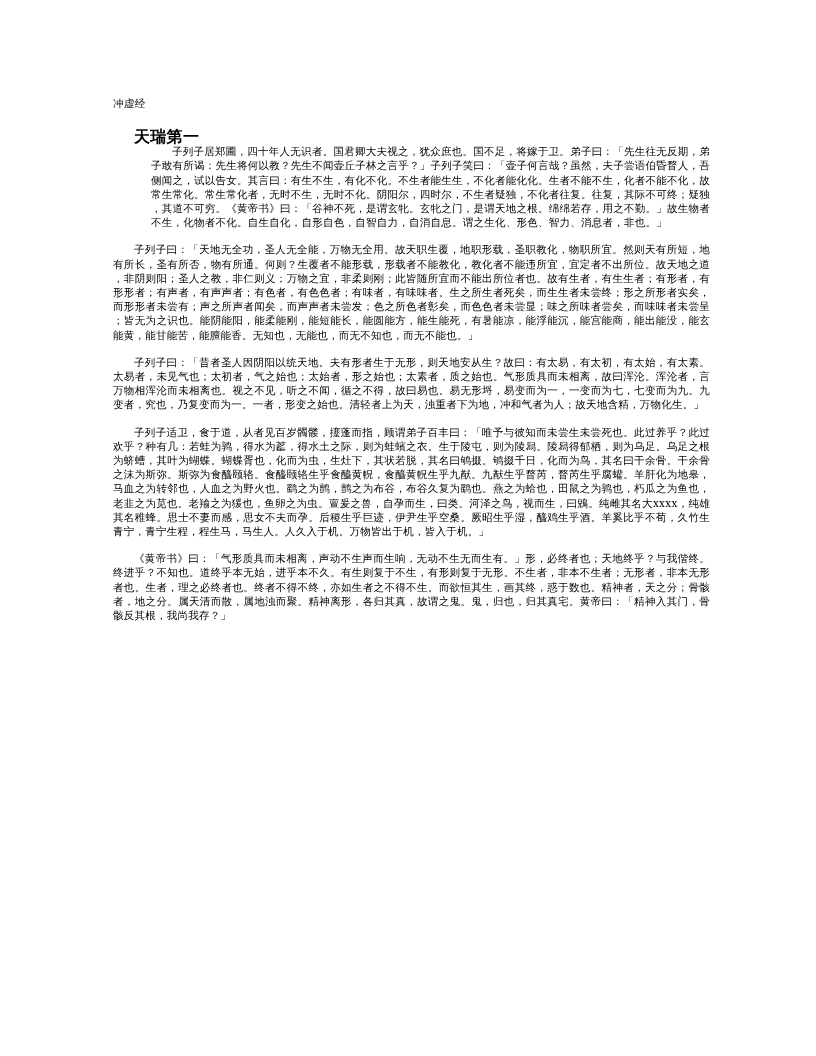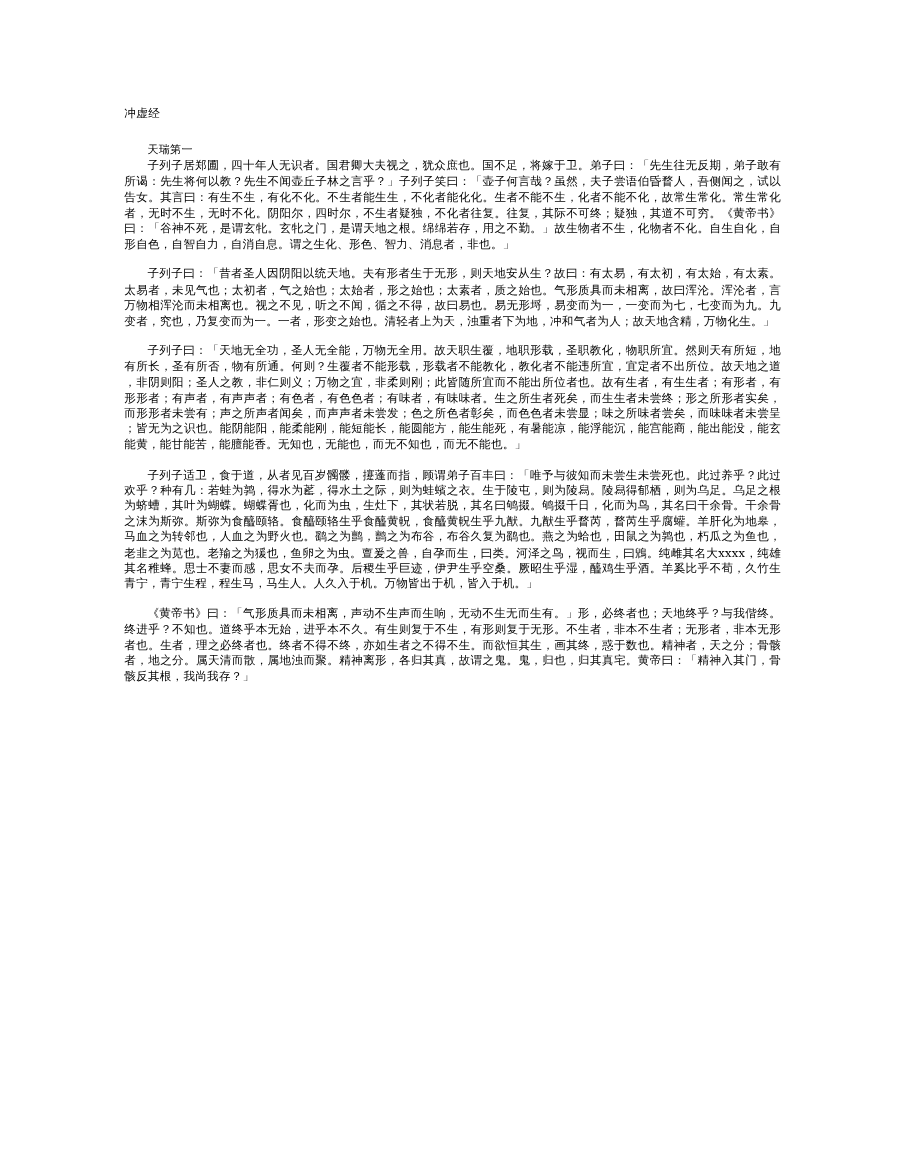--- a/index.html
+++ b/index.html
@@ -24,57 +24,59 @@
     overflow: hidden;
   }
   .doc-title {
     font-size: 10.5px;
     line-height: 14px;
     margin: 0 0 20px 0;
     letter-spacing: 0.4px;
     text-align: left;
   }
   .section-heading {
-    font-size: 10px;
+    font-size: 16px;
     line-height: 14.2px;
     margin: 0 0 0 0;
     text-indent: 21px;
     letter-spacing: 0.3px;
+    font-weight: bold;
   }
   .para {
     font-size: 10.5px;
     line-height: 14.2px;
     margin: 0;
     text-indent: 21px;
     text-align: justify;
     text-justify: inter-character;
     letter-spacing: 0.25px;
     word-break: break-all;
     line-break: anywhere;
     overflow-wrap: anywhere;
   }
   .para + .para {
     margin-top: 13px;
   }
   .gap-after-heading {
     margin-top: 0;
+    margin-left: 38px;
   }
 </style>
 </head>
 <body>
 
 <div class="page">
 
   <div class="doc-title">冲虚经</div>
 
   <div class="section-heading">天瑞第一</div>
 
   <p class="para gap-after-heading">子列子居郑圃，四十年人无识者。国君卿大夫视之，犹众庶也。国不足，将嫁于卫。弟子曰：「先生往无反期，弟子敢有所谒：先生将何以教？先生不闻壶丘子林之言乎？」子列子笑曰：「壶子何言哉？虽然，夫子尝语伯昏瞀人，吾侧闻之，试以告女。其言曰：有生不生，有化不化。不生者能生生，不化者能化化。生者不能不生，化者不能不化，故常生常化。常生常化者，无时不生，无时不化。阴阳尔，四时尔，不生者疑独，不化者往复。往复，其际不可终；疑独，其道不可穷。《黄帝书》曰：「谷神不死，是谓玄牝。玄牝之门，是谓天地之根。绵绵若存，用之不勤。」故生物者不生，化物者不化。自生自化，自形自色，自智自力，自消自息。谓之生化、形色、智力、消息者，非也。」</p>
 
+  <p class="para">子列子曰：「天地无全功，圣人无全能，万物无全用。故天职生覆，地职形载，圣职教化，物职所宜。然则天有所短，地有所长，圣有所否，物有所通。何则？生覆者不能形载，形载者不能教化，教化者不能违所宜，宜定者不出所位。故天地之道，非阴则阳；圣人之教，非仁则义；万物之宜，非柔则刚；此皆随所宜而不能出所位者也。故有生者，有生生者；有形者，有形形者；有声者，有声声者；有色者，有色色者；有味者，有味味者。生之所生者死矣，而生生者未尝终；形之所形者实矣，而形形者未尝有；声之所声者闻矣，而声声者未尝发；色之所色者彰矣，而色色者未尝显；味之所味者尝矣，而味味者未尝呈；皆无为之识也。能阴能阳，能柔能刚，能短能长，能圆能方，能生能死，有暑能凉，能浮能沉，能宫能商，能出能没，能玄能黄，能甘能苦，能膻能香。无知也，无能也，而无不知也，而无不能也。」</p>
+
   <p class="para">子列子曰：「昔者圣人因阴阳以统天地。夫有形者生于无形，则天地安从生？故曰：有太易，有太初，有太始，有太素。太易者，未见气也；太初者，气之始也；太始者，形之始也；太素者，质之始也。气形质具而未相离，故曰浑沦。浑沦者，言万物相浑沦而未相离也。视之不见，听之不闻，循之不得，故曰易也。易无形埒，易变而为一，一变而为七，七变而为九。九变者，究也，乃复变而为一。一者，形变之始也。清轻者上为天，浊重者下为地，冲和气者为人；故天地含精，万物化生。」</p>
-
-  <p class="para">子列子曰：「天地无全功，圣人无全能，万物无全用。故天职生覆，地职形载，圣职教化，物职所宜。然则天有所短，地有所长，圣有所否，物有所通。何则？生覆者不能形载，形载者不能教化，教化者不能违所宜，宜定者不出所位。故天地之道，非阴则阳；圣人之教，非仁则义；万物之宜，非柔则刚；此皆随所宜而不能出所位者也。故有生者，有生生者；有形者，有形形者；有声者，有声声者；有色者，有色色者；有味者，有味味者。生之所生者死矣，而生生者未尝终；形之所形者实矣，而形形者未尝有；声之所声者闻矣，而声声者未尝发；色之所色者彰矣，而色色者未尝显；味之所味者尝矣，而味味者未尝呈；皆无为之识也。能阴能阳，能柔能刚，能短能长，能圆能方，能生能死，有暑能凉，能浮能沉，能宫能商，能出能没，能玄能黄，能甘能苦，能膻能香。无知也，无能也，而无不知也，而无不能也。」</p>
 
   <p class="para">子列子适卫，食于道，从者见百岁髑髅，攓蓬而指，顾谓弟子百丰曰：「唯予与彼知而未尝生未尝死也。此过养乎？此过欢乎？种有几：若蛙为鹑，得水为䔄，得水土之际，则为蛙蠙之衣。生于陵屯，则为陵舄。陵舄得郁栖，则为乌足。乌足之根为蛴螬，其叶为蝴蝶。蝴蝶胥也，化而为虫，生灶下，其状若脱，其名曰鸲掇。鸲掇千日，化而为鸟，其名曰干余骨。干余骨之沫为斯弥。斯弥为食醯颐辂。食醯颐辂生乎食醯黄軦，食醯黄軦生乎九猷。九猷生乎瞀芮，瞀芮生乎腐蠸。羊肝化为地皋，马血之为转邻也，人血之为野火也。鹞之为鹯，鹯之为布谷，布谷久复为鹞也。燕之为蛤也，田鼠之为鹑也，朽瓜之为鱼也，老韭之为苋也。老羭之为猨也，鱼卵之为虫。亶爰之兽，自孕而生，曰类。河泽之鸟，视而生，曰鶂。纯雌其名大xxxx，纯雄其名稚蜂。思士不妻而感，思女不夫而孕。后稷生乎巨迹，伊尹生乎空桑。厥昭生乎湿，醯鸡生乎酒。羊奚比乎不荀，久竹生青宁，青宁生程，程生马，马生人。人久入于机。万物皆出于机，皆入于机。」</p>
 
   <p class="para">《黄帝书》曰：「气形质具而未相离，声动不生声而生响，无动不生无而生有。」形，必终者也；天地终乎？与我偕终。终进乎？不知也。道终乎本无始，进乎本不久。有生则复于不生，有形则复于无形。不生者，非本不生者；无形者，非本无形者也。生者，理之必终者也。终者不得不终，亦如生者之不得不生。而欲恒其生，画其终，惑于数也。精神者，天之分；骨骸者，地之分。属天清而散，属地浊而聚。精神离形，各归其真，故谓之鬼。鬼，归也，归其真宅。黄帝曰：「精神入其门，骨骸反其根，我尚我存？」</p>
 
 </div>
 
 </body></html>

